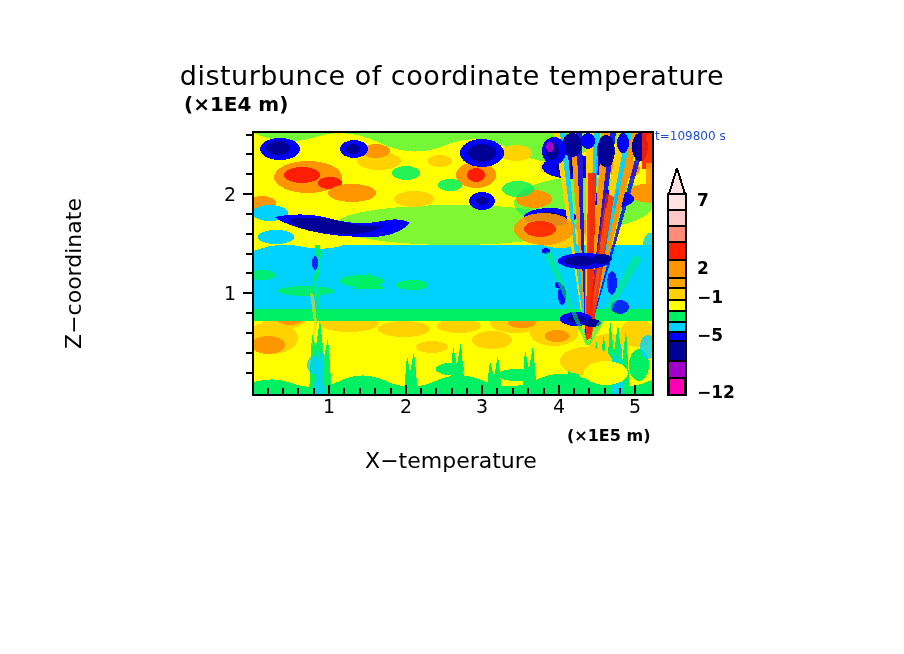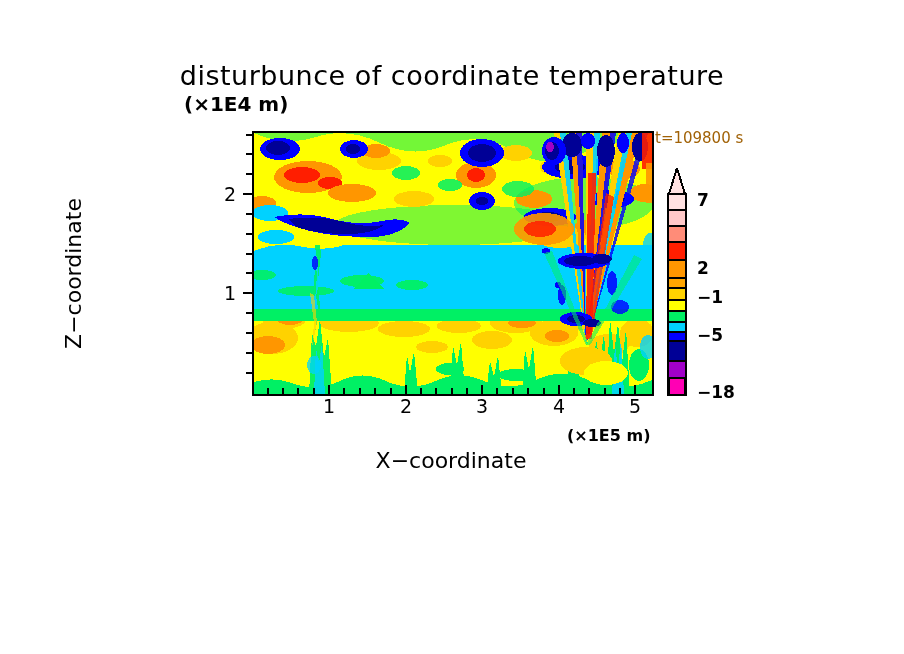--- a/index.html
+++ b/index.html
@@ -10,21 +10,21 @@
   }
   .abs{position:absolute;}
   #title{
     left:0;top:60px;width:904px;text-align:center;
     font-size:27px;color:#000;letter-spacing:0.5px;white-space:nowrap;
   }
   #zunits{
     left:160px;top:92px;font-size:20px;font-weight:bold;color:#000;margin-left:24px;
   }
   #timestamp{
-    left:655px;top:129px;font-size:15px;color:#a16207;white-space:nowrap;
+    left:655px;top:129px;font-size:12px;color:#1d4ed8;white-space:nowrap;
   }
   
   #plot-frame{
     left:252px;top:131px;width:398px;height:261px;
     border:2px solid #000;box-sizing:content-box;background:#ffff00;
     overflow:hidden;
   }
   #field{position:absolute;left:0;top:0;width:398px;height:261px;}
   #field svg{display:block;width:398px;height:261px;}
   
@@ -298,21 +298,21 @@
 <div class="abs tick ytick" style="left:246px;top:233px;width:8px;"></div>
 <div class="abs tick ytick" style="left:246px;top:213px;width:8px;"></div>
 <div class="abs tick ytick" style="left:246px;top:173px;width:8px;"></div>
 <div class="abs tick ytick" style="left:246px;top:153px;width:8px;"></div>
 <div class="abs tick ytick" style="left:246px;top:134px;width:8px;"></div>
 
 <div class="ylab" style="left:196px;top:282px;">1</div>
 <div class="ylab" style="left:196px;top:183px;">2</div>
 
 <div class="abs" id="xunits">(×1E5 m)</div>
-<div class="abs" id="xaxis-title">X−coordinate</div>
+<div class="abs" id="xaxis-title">X−temperature</div>
 <div class="abs" id="yaxis-title">Z−coordinate</div>
 
 <div class="abs" id="colorbar">
   <svg id="cb-svg" width="20" height="228" viewBox="0 0 20 228" shape-rendering="crispEdges">
 
     <polygon points="10,0 18,26 2,26" fill="#ffe1e1" stroke="#000" stroke-width="2"></polygon>
 
     <g stroke="#000" stroke-width="2">
       <rect x="1" y="26" width="18" height="16" fill="#ffe1e1"></rect>
       <rect x="1" y="42" width="18" height="16" fill="#ffc8c8"></rect>
@@ -343,13 +343,13 @@
     <rect x="1" y="26" width="18" height="201" fill="none" stroke="#000" stroke-width="2"></rect>
   </svg>
 </div>
 
 <div class="abs" style="left:668px;top:377px;width:18px;height:19px;background:#ff00b4;border:2px solid #000;box-sizing:border-box;"></div>
 
 <div class="cblab" style="left:697px;top:190px;">7</div>
 <div class="cblab" style="left:697px;top:258px;">2</div>
 <div class="cblab" style="left:697px;top:287px;">−1</div>
 <div class="cblab" style="left:697px;top:325px;">−5</div>
-<div class="cblab" style="left:697px;top:382px;">−18</div>
+<div class="cblab" style="left:697px;top:382px;">−12</div>
 
 </body></html>

